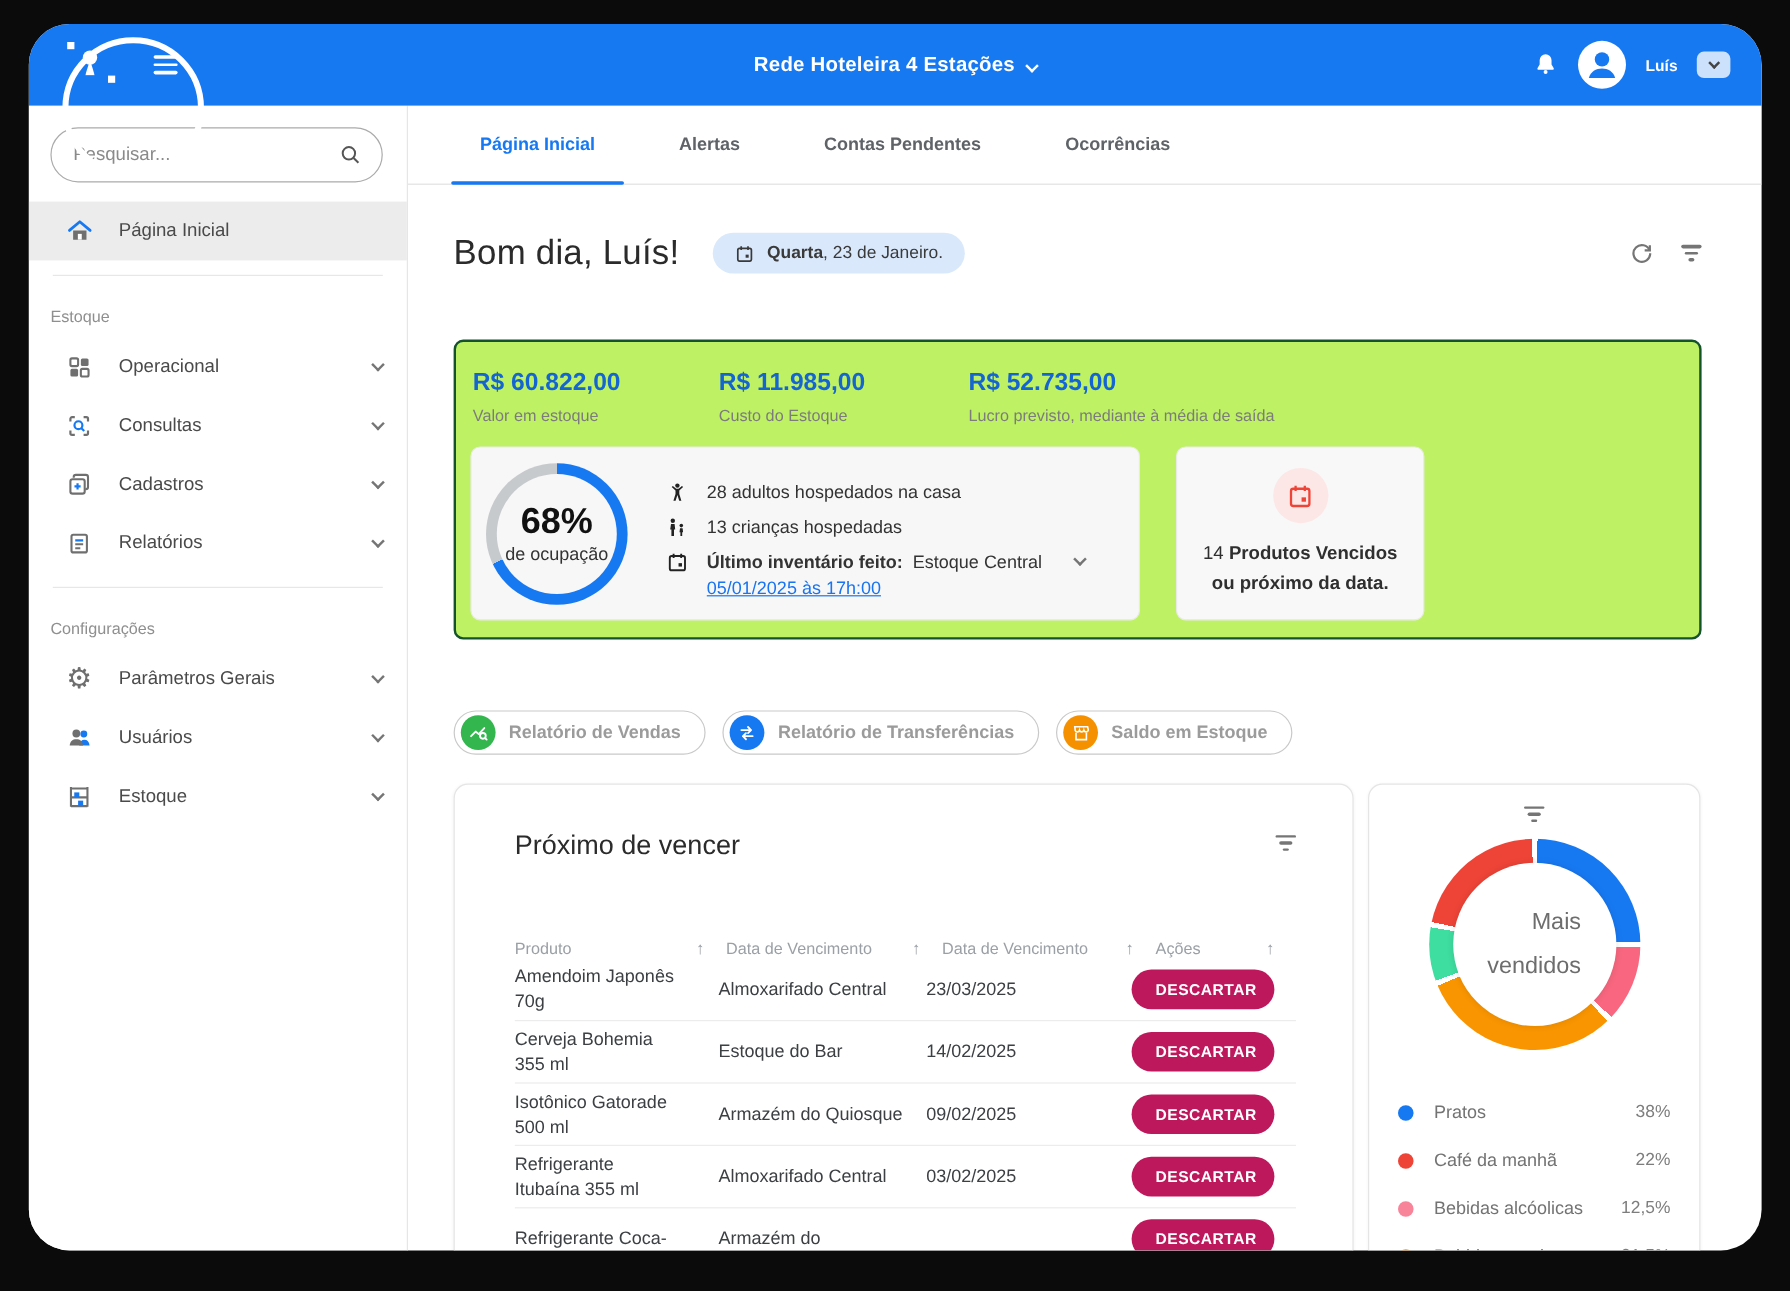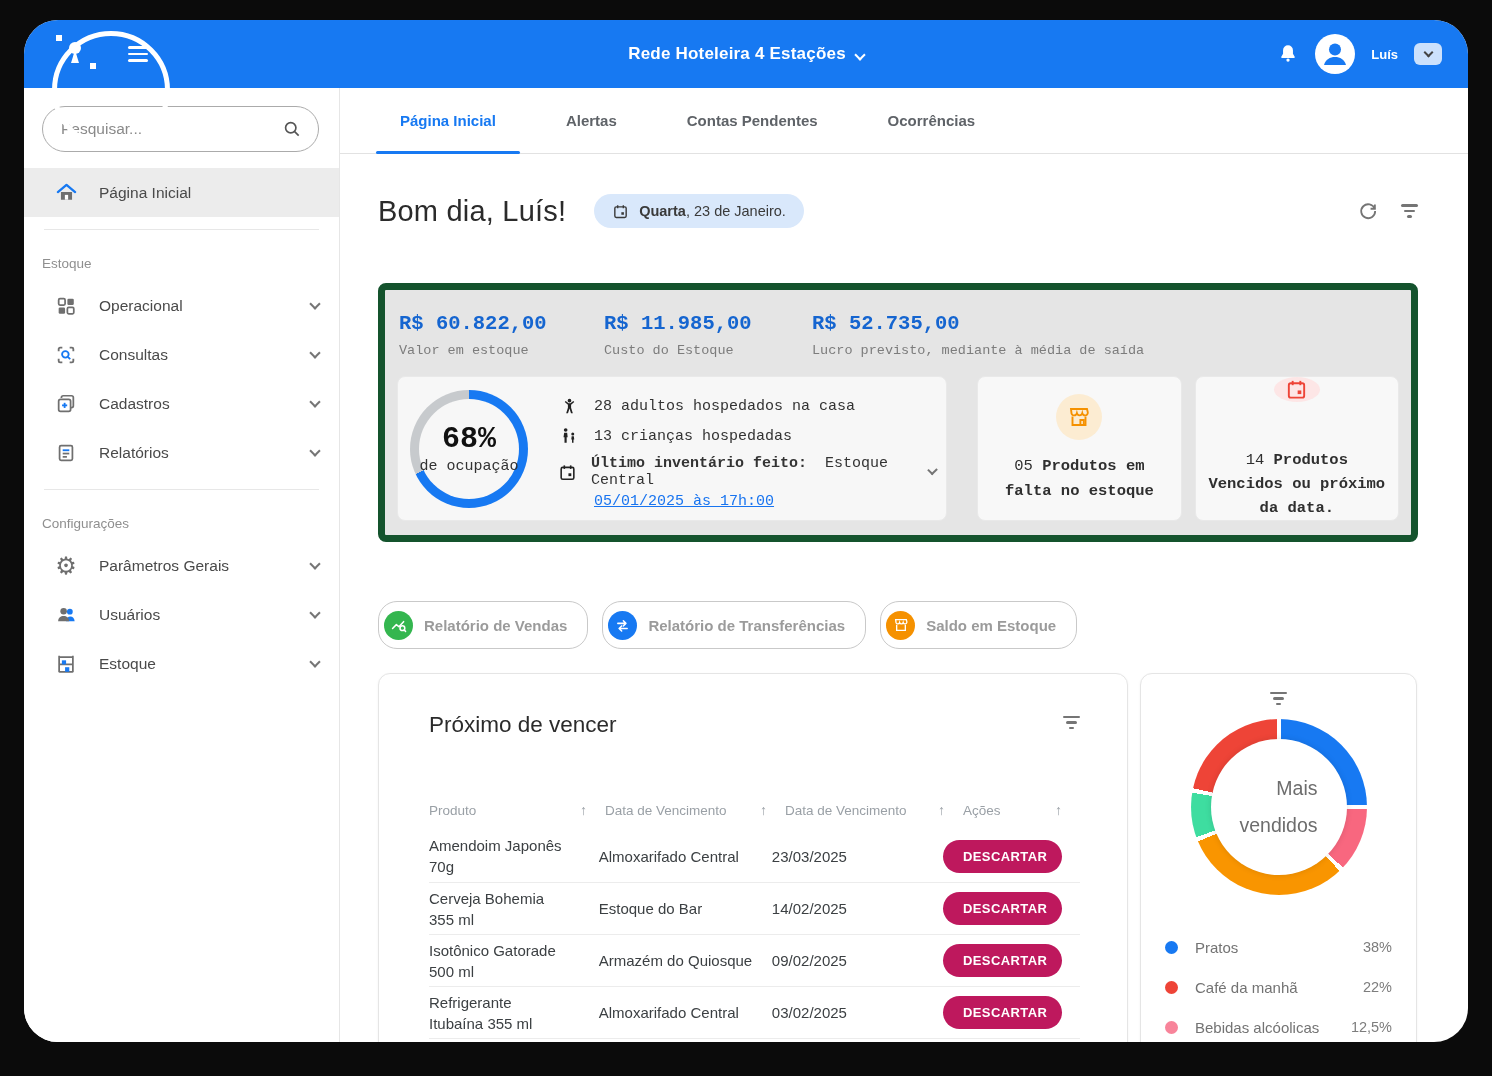--- a/index.html
+++ b/index.html
@@ -70,21 +70,21 @@
                padding:0 18px; gap:10px; color:#3a3a3a; font-size:14.5px; }
   .date-chip b { font-weight:700; }
   .greet-icons { margin-left:auto; display:flex; align-items:center; gap:22px; color:#757575; }
   .icon-btn { cursor:pointer; display:flex; }
 
   .filter-icon { display:flex; flex-direction:column; align-items:center; gap:3px; cursor:pointer; }
   .filter-icon span { background:#757575; height:2.4px; border-radius:2px; display:block; }
   .filter-icon span:nth-child(1){ width:17px; } .filter-icon span:nth-child(2){ width:11px; } .filter-icon span:nth-child(3){ width:5px; }
 
   
-  .overview { margin-top:49px; border:7px solid #14532d; border-radius:8px; background:#e5e5e5; padding:16px 12px 14px;font-family:Liberation Mono, monospace; }
+  .overview { margin-top:49px; border:2px solid #14532d; border-radius:8px; background:#bef264; padding:16px 12px 14px; }
   .stats-row { display:flex; padding:6px 0 18px 2px; }
   .stat { }
   .stat:nth-child(1){ width:205px; } .stat:nth-child(2){ width:208px; }
   .stat-value { color:#1565d0; font-size:20.5px; font-weight:600; }
   .stat-label { color:#7c7c7c; font-size:13.5px; margin-top:8px; }
   .ov-row { display:flex; }
   .occ-card { width:558px; height:145px; background:#f7f7f7; border:1px solid #e9e9e9; border-radius:8px;
               display:flex; align-items:center; padding:0 10px 0 12px; margin-right:30px; }
   .ring { width:118px; height:118px; border-radius:50%; position:relative; flex:0 0 auto; }
   .ring .hole { position:absolute; inset:9px; background:#f7f7f7; border-radius:50%;
@@ -102,40 +102,40 @@
   .alert-card + .alert-card { margin-left:13px;gap:32px; }
   .alert-card:first-of-type { }
   .badge-circle { width:46px; height:46px; border-radius:50%; display:flex; align-items:center; justify-content:center; margin-bottom:14px; }
   .badge-circle.orange { background:#fcecd2; color:#f59100; }
   .badge-circle.red { background:#fde6e6; color:#ee4437; }
   .alert-text { font-size:15.5px; color:#2f2f2f; line-height:1.55; }
   .alert-text b { font-weight:700; }
 
   
   .pill-row { margin-top:59px; display:flex; gap:14px; }
-  .pill { height:48px; border:1.6px solid #c9c9c9; border-radius:19px; background:#fff; display:flex; align-items:center;
+  .pill { height:37px; border:1.6px solid #c9c9c9; border-radius:19px; background:#fff; display:flex; align-items:center;
           gap:11px; padding:0 20px 0 5px; cursor:pointer;text-align:center; }
   .pill-ic { width:29px; height:29px; border-radius:50%; display:flex; align-items:center; justify-content:center; color:#fff; }
   .pill-ic.green { background:#34b64f; } .pill-ic.blue { background:#1779f2; } .pill-ic.orange { background:#f59100; }
   .pill-label { color:#9b9b9b; font-size:15px; font-weight:700; }
 
   
   .bottom-row { margin-top:24px; display:flex; gap:12px; }
   .card { background:#fff; border:1px solid #e5e5e5; border-radius:12px; box-shadow:0 1px 3px rgba(0,0,0,.05); }
   .table-card { width:750px; height:430px; padding:38px 47px 0 50px; position:relative; }
   .table-title-row { display:flex; align-items:flex-start; }
   .table-title { font-size:22.5px; color:#2b2b2b; font-weight:500; }
   .table-card .filter-icon { margin-left:auto; margin-top:4px; }
   .thead { display:flex; margin-top:64px; color:#9aa0a6; font-size:13.5px; }
   .th { display:flex; align-items:center; justify-content:space-between; padding-right:18px; }
   .th .arrow { color:#9aa0a6; font-size:14px; }
   .c1 { width:176px; } .c2 { width:180px; } .c3 { width:178px; } .c4 { flex:1; }
   .trow { display:flex; align-items:center; min-height:52px; font-size:15px; color:#3c4043; }
   .trow + .trow { border-top:1px solid #ececec; }
-  .tbody { margin-top:12px; }
+  .tbody { margin-top:0; }
   .td { padding-right:18px; line-height:1.4; }
   .td.c1 { padding-right:30px; }
   .td.c4 { display:flex; justify-content:flex-start; }
   .discard-btn { background:#be185d; color:#fff; border:none; border-radius:17px; height:33px; padding:0 20px;
                  font-size:13px; font-weight:700; letter-spacing:.4px; cursor:pointer; font-family:inherit; width:119px; }
 
   
   .donut-card { width:277px; height:430px; padding:18px 20px 0; }
   .donut-card .filter-icon { margin-left:auto; }
   .donut-wrap { width:176px; height:176px; margin:14px auto 0; border-radius:50%; position:relative; }
@@ -401,30 +401,20 @@
                   </span>
                   <span class="inv-select">
                     <span><span class="inv-label">Último inventário feito:</span>&nbsp;&nbsp;<span>Estoque Central</span></span>
                     <span class="chev"></span>
                   </span>
                 </div>
                 <a class="inv-link" href="#">05/01/2025 às 17h:00</a>
               </div>
             </div>
 
-            <div class="alert-card">
-              <div class="badge-circle orange">
-                <svg width="24" height="24" viewBox="0 0 24 24" fill="none" stroke="currentColor" stroke-width="1.9">
-                    <path d="M4 4h16l.8 3.4a2.7 2.7 0 0 1-2.8 3 2.8 2.8 0 0 1-2.7-2.1 2.8 2.8 0 0 1-5.4 0 2.8 2.8 0 0 1-2.7 2.1 2.7 2.7 0 0 1-2.8-3z"></path>
-                    <path d="M5.5 11.5V20h13v-8.5"></path>
-                    <path d="M13.4 20v-5h3.4v5"></path>
-                  </svg>
-              </div>
-              <div class="alert-text"><span>05 </span><b>Produtos em falta no estoque</b></div>
-            </div>
 
             <div class="alert-card">
               <div class="badge-circle red">
                 <svg width="23" height="23" viewBox="0 0 24 24" fill="none" stroke="currentColor" stroke-width="2">
                     <rect x="4" y="5.5" width="16" height="15" rx="2"></rect>
                     <line x1="8" y1="3" x2="8" y2="7.5"></line>
                     <line x1="16" y1="3" x2="16" y2="7.5"></line>
                     <rect x="13.2" y="13" width="3.8" height="3.8" fill="currentColor" stroke="none"></rect>
                   </svg>
               </div>

